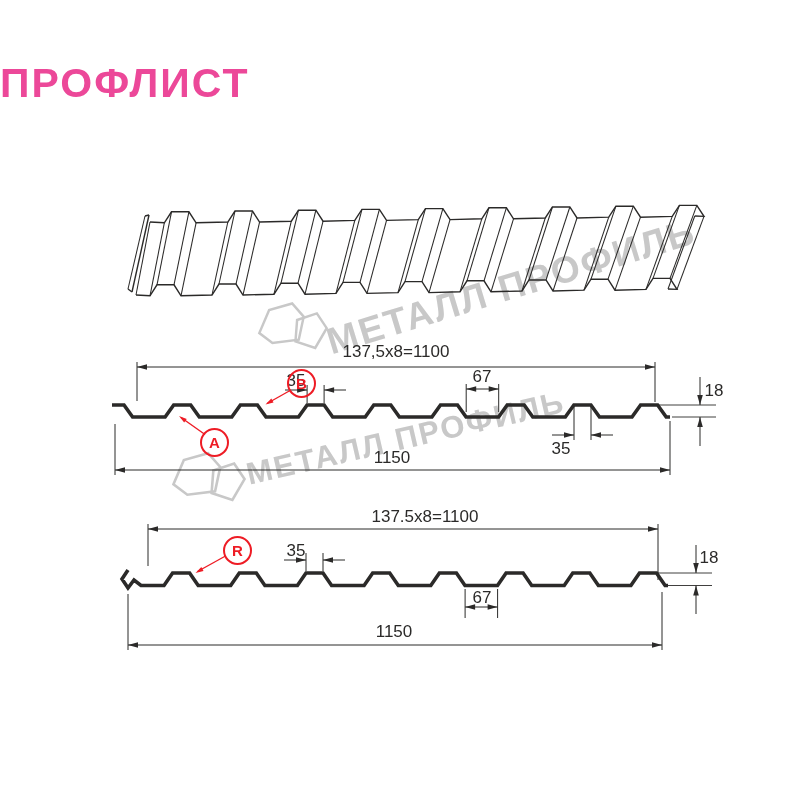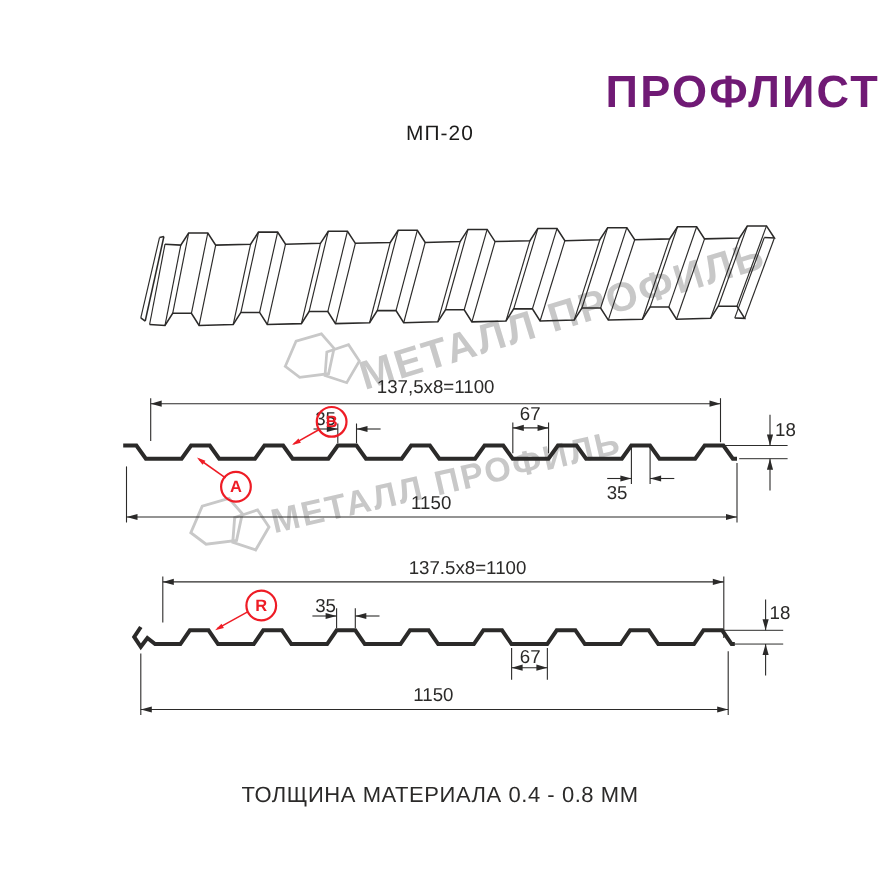--- a/index.html
+++ b/index.html
@@ -1,19 +1,19 @@
 <!DOCTYPE html>
 <html><head>
 <meta charset="utf-8">
 <style>
   html,body{margin:0;padding:0;background:#fff;}
   .page{position:relative;width:800px;height:800px;background:#fff;overflow:hidden;
         font-family:"Liberation Sans",sans-serif;color:#2b2a29;}
-  .title{position:absolute;left:0;top:60px;width:800px;text-align:right;
-         font-size:41px;font-weight:bold;letter-spacing:2px;color:#701a75;}
+  .title{position:absolute;left:0;top:60px;width:800px;text-align:left;
+         font-size:41px;font-weight:bold;letter-spacing:2px;color:#ec4899;}
   .subtitle{position:absolute;left:0;top:111px;width:800px;text-align:center;
             font-size:19px;letter-spacing:1px;color:#1c1b1a;}
   .footer{position:absolute;left:0;top:712px;width:800px;text-align:center;
           font-size:20px;letter-spacing:.5px;color:#2b2a29;}
   .lbl{position:absolute;font-size:17px;color:#2b2a29;white-space:nowrap;
        transform:translate(-50%,-50%);}
   .marker{position:absolute;width:25px;height:25px;border:2.3px solid #ee1c25;
           border-radius:50%;display:flex;align-items:center;justify-content:center;
           font-size:15px;font-weight:bold;color:#ee1c25;background:transparent;}
   .wm-text{position:absolute;font-weight:bold;color:#c8c8c8;letter-spacing:2px;
@@ -153,33 +153,31 @@
       <path d="M0,0 L-10,-2.8 L-10,2.8 Z" fill="#2b2a29" transform="translate(696 585.5) rotate(270)"></path>
       <line x1="291" y1="390" x2="267" y2="403.5" stroke="#ee1c25" stroke-width="1.4"></line>
       <path d="M0,0 L-8,-2.2 L-8,2.2 Z" fill="#ee1c25" transform="translate(265.5 404.5) rotate(150)"></path>
       <line x1="205" y1="434.5" x2="181" y2="417.5" stroke="#ee1c25" stroke-width="1.4"></line>
       <path d="M0,0 L-8,-2.2 L-8,2.2 Z" fill="#ee1c25" transform="translate(179 416) rotate(216)"></path>
       <line x1="225.5" y1="556" x2="197.5" y2="571.5" stroke="#ee1c25" stroke-width="1.4"></line>
       <path d="M0,0 L-8,-2.2 L-8,2.2 Z" fill="#ee1c25" transform="translate(195.5 573) rotate(150)"></path>
     </svg>
 
   <div class="title">ПРОФЛИСТ</div>
-  <div class="subtitle">МП-20</div>
 
   <span class="lbl" style="left:396px;top:352px;">137,5x8=1100</span>
   <span class="lbl" style="left:296px;top:381px;">35</span>
   <span class="lbl" style="left:482px;top:377px;">67</span>
   <span class="lbl" style="left:714px;top:391px;">18</span>
   <span class="lbl" style="left:561px;top:449px;">35</span>
   <span class="lbl" style="left:392px;top:458px;">1150</span>
 
   <span class="lbl" style="left:425px;top:517px;">137.5x8=1100</span>
   <span class="lbl" style="left:296px;top:551px;">35</span>
   <span class="lbl" style="left:709px;top:558px;">18</span>
   <span class="lbl" style="left:482px;top:598px;">67</span>
   <span class="lbl" style="left:394px;top:632px;">1150</span>
 
   <div class="marker" style="left:287px;top:369px;">B</div>
   <div class="marker" style="left:200px;top:428px;">A</div>
   <div class="marker" style="left:223px;top:536px;">R</div>
 
-  <div class="footer">ТОЛЩИНА МАТЕРИАЛА 0.4 - 0.8 ММ</div>
 </div>
 
 </body></html>

